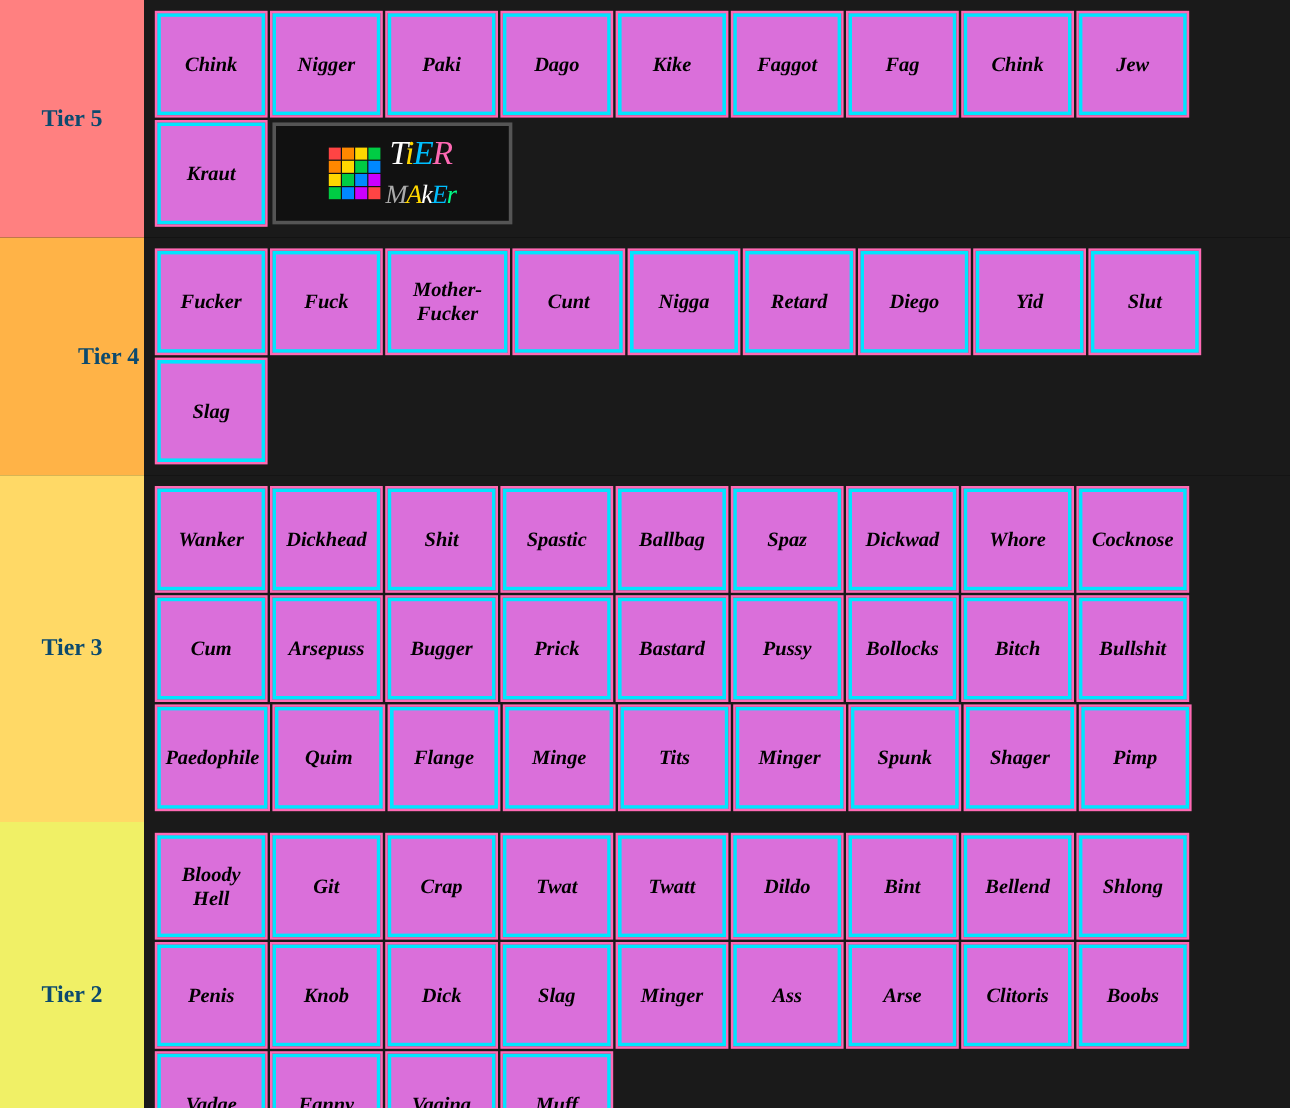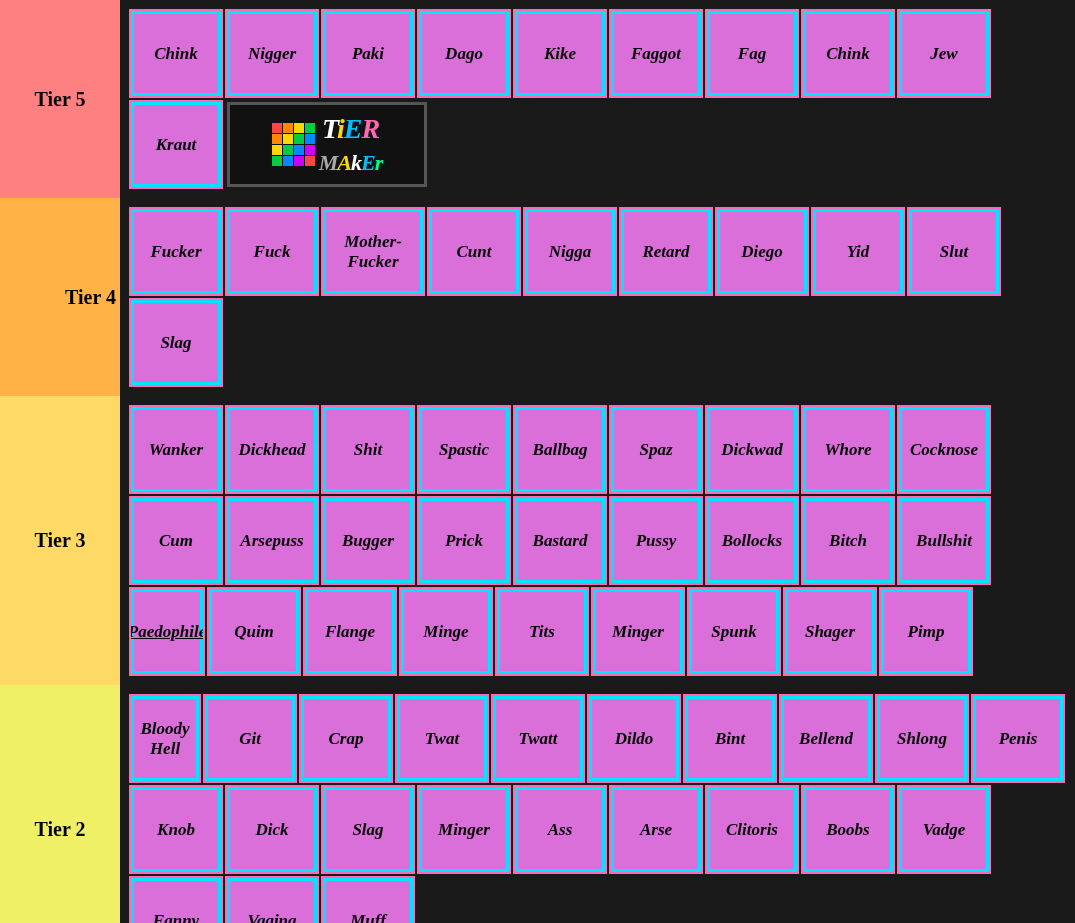--- a/index.html
+++ b/index.html
@@ -11,21 +11,21 @@
     }
     .tier-table {
       width: 1075px;
       border-collapse: collapse;
     }
     .tier-label-cell {
       width: 120px;
       text-align: center;
       font-size: 20px;
       font-weight: bold;
-      color: #000000;
+      color: #0c4a6e;
       vertical-align: middle;
       padding: 4px;
     }
     .tier-content-cell {
       background: #1a1a1a;
       padding: 8px;
       vertical-align: top;
     }
     .tier-row-group {
       display: flex;
@@ -59,21 +59,21 @@
       grid-template-columns: repeat(4, 10px);
       grid-template-rows: repeat(4, 10px);
       gap: 1px;
     }
     .logo-cell {
       width: 10px;
       height: 10px;
     }
     .logo-text {
       font-size: 28px;
-      font-weight: 700;
+      font-weight: 400;
       color: #fff;
       letter-spacing: -1px;
     }
     .logo-text .tier-t { color: #fff; }
     .logo-text .tier-i { color: #ffd700; }
     .logo-text .tier-e { color: #00bfff; }
     .logo-text .tier-r { color: #ff69b4; }
     .logo-text .maker-a { color: #ffd700; }
     .logo-text .maker-e { color: #00bfff; }
     .logo-text .maker-r { color: #00ff88; }
@@ -160,37 +160,37 @@
             <div class="word-card">Cocknose</div>
             <div class="word-card">Cum</div>
             <div class="word-card">Arsepuss</div>
             <div class="word-card">Bugger</div>
             <div class="word-card">Prick</div>
             <div class="word-card">Bastard</div>
             <div class="word-card">Pussy</div>
             <div class="word-card">Bollocks</div>
             <div class="word-card">Bitch</div>
             <div class="word-card">Bullshit</div>
-            <div class="word-card" style="width: 72px; text-decoration: underline;">Paedophile</div>
+            <div class="word-card" style="width: 92px;">Paedophile</div>
             <div class="word-card">Quim</div>
             <div class="word-card">Flange</div>
             <div class="word-card">Minge</div>
             <div class="word-card">Tits</div>
             <div class="word-card">Minger</div>
             <div class="word-card">Spunk</div>
             <div class="word-card">Shager</div>
             <div class="word-card">Pimp</div>
           </div>
         </td>
       </tr>
       <tr>
         <td class="tier-label-cell tier-2-bg">Tier 2</td>
         <td class="tier-content-cell">
           <div class="tier-row-group">
-            <div class="word-card" style="width: 68px;">Bloody Hell</div>
+            <div class="word-card" style="width: 90px;">Bloody Hell</div>
             <div class="word-card">Git</div>
             <div class="word-card">Crap</div>
             <div class="word-card">Twat</div>
             <div class="word-card">Twatt</div>
             <div class="word-card">Dildo</div>
             <div class="word-card">Bint</div>
             <div class="word-card">Bellend</div>
             <div class="word-card">Shlong</div>
             <div class="word-card">Penis</div>
             <div class="word-card">Knob</div>

